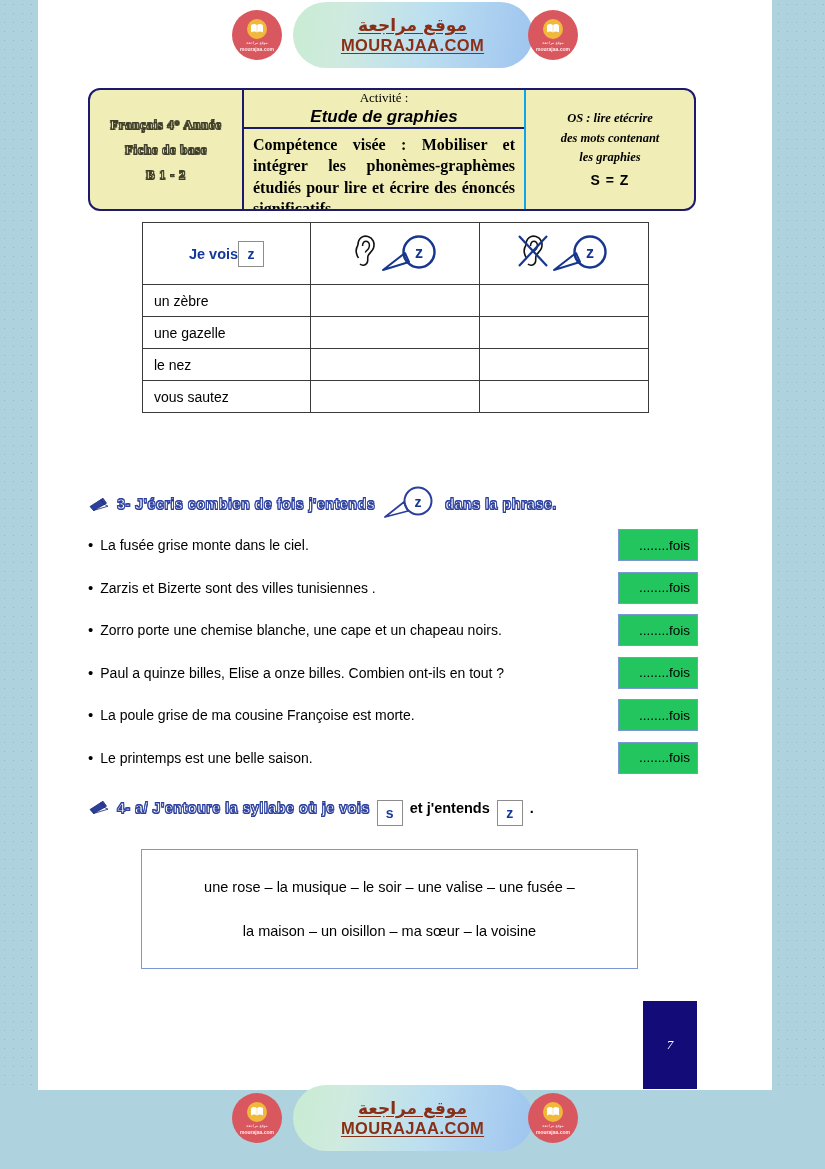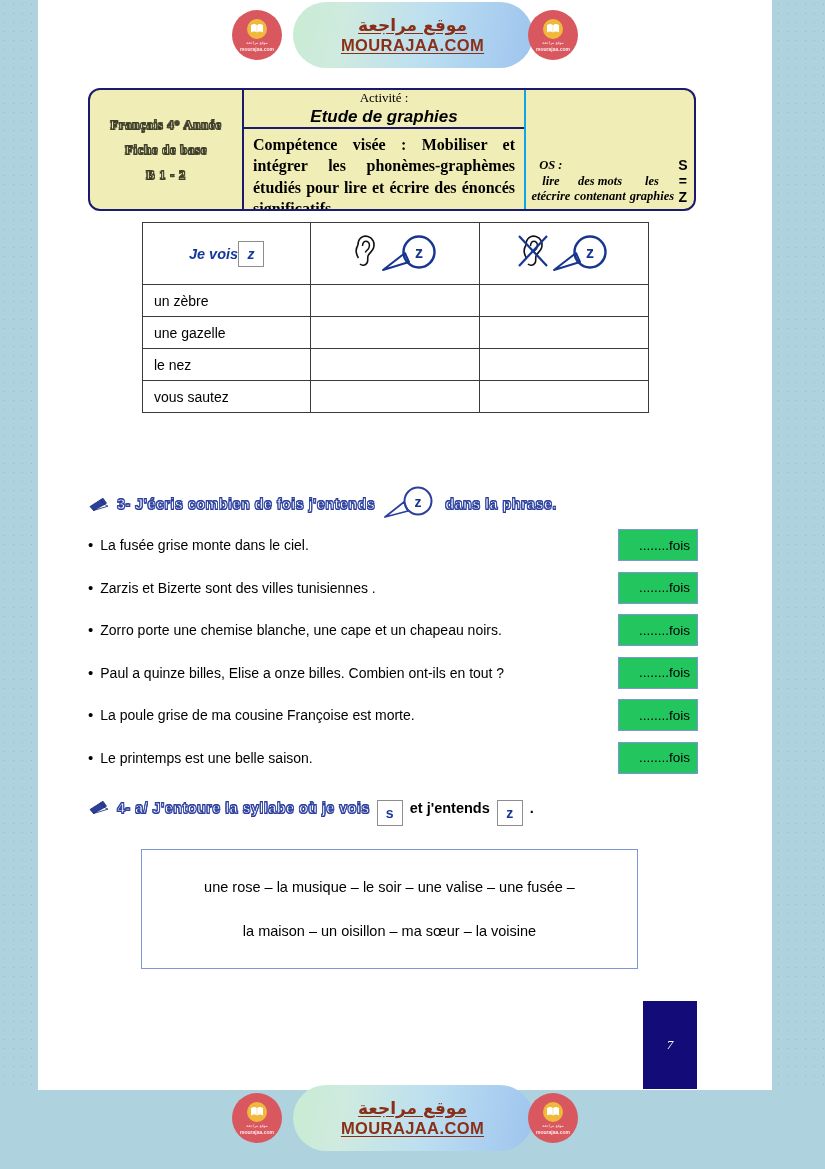--- a/index.html
+++ b/index.html
@@ -163,22 +163,22 @@
     padding: 5px 9px 4px 9px;
     font-family: "Liberation Serif", serif;
     font-size: 16px;
     font-weight: bold;
     color: #000;
     line-height: 1.33;
     text-align: justify;
   }
   .info-col-right {
     width: 168px;
-    display: flex; flex-direction: row;
-    align-items: flex-end; justify-content: center;
+    display: flex; flex-direction: column;
+    align-items: center; justify-content: center;
     gap: 4px;
     padding: 4px 6px;
     text-align: center;
   }
   .os-line {
     font-family: "Liberation Serif", serif;
     font-size: 12.5px;
     font-style: italic;
     font-weight: bold;
     color: #000;
@@ -204,21 +204,21 @@
     border: 1px solid #3a3a3a;
     padding: 0;
   }
   .col-word { width: 168px; }
   .col-mid  { width: 169px; }
   .col-last { width: 169px; }
 
   .hdr-cell { height: 62px; }
   .hdr-jevois {
     display: flex; align-items: center; justify-content: center;
-    height: 100%; font-style: italic;
+    height: 100%;
   }
   .jevois-text {
     font-size: 14.5px; font-weight: bold; color: #14399c;
   }
   .letter-box {
     width: 26px; height: 26px;
     border: 1px solid #8d8d8d;
     display: flex; align-items: center; justify-content: center;
     font-size: 14px; font-weight: bold; color: #14399c;
     background: #fff;

